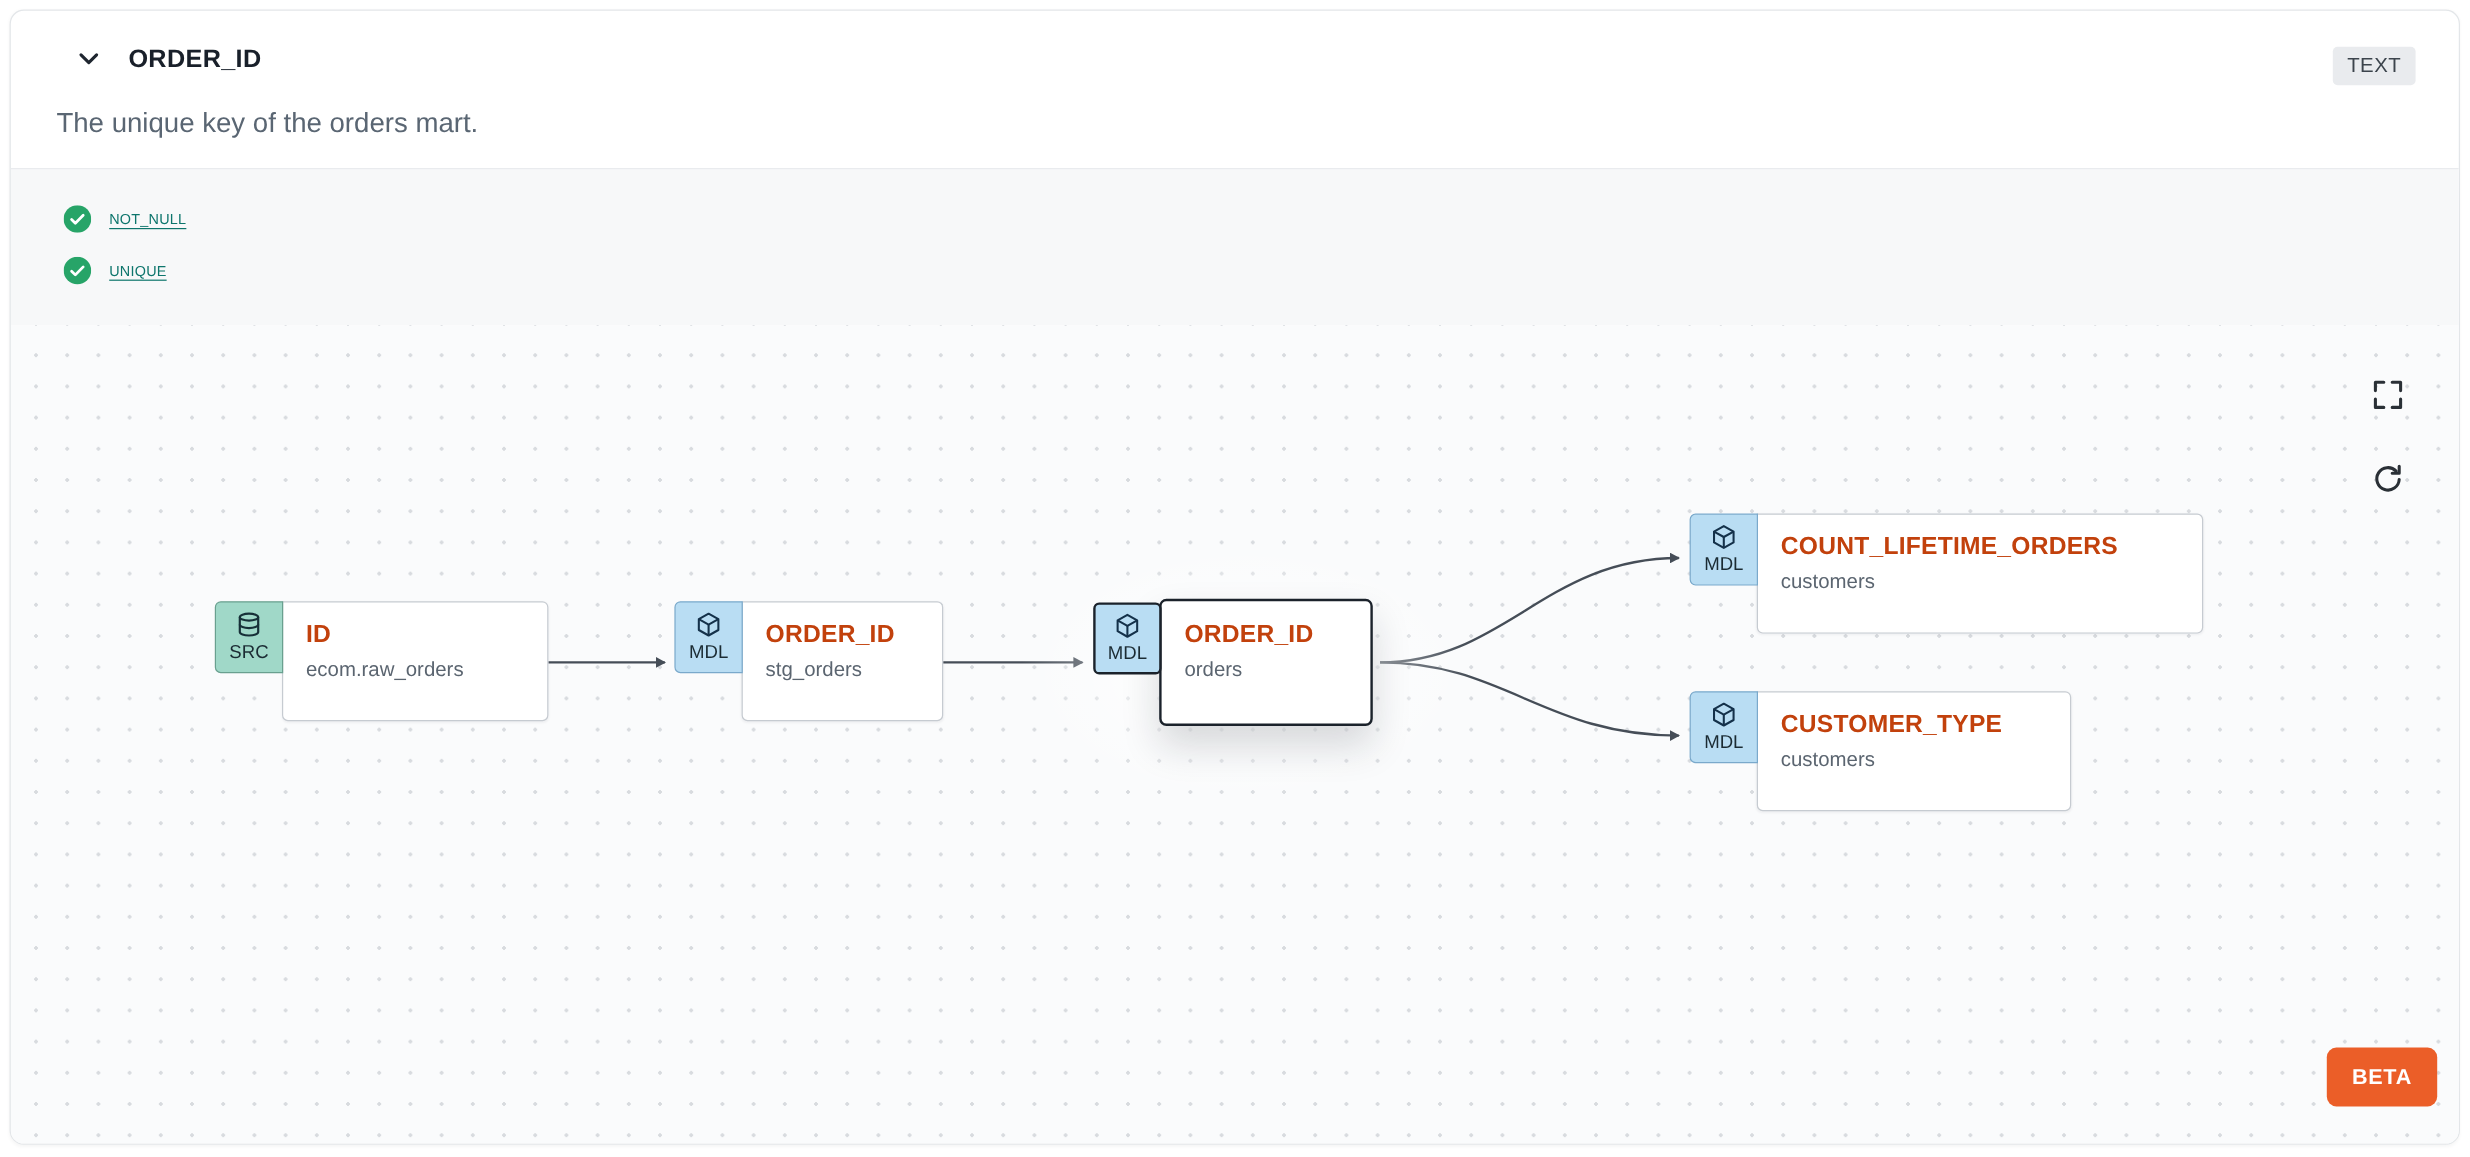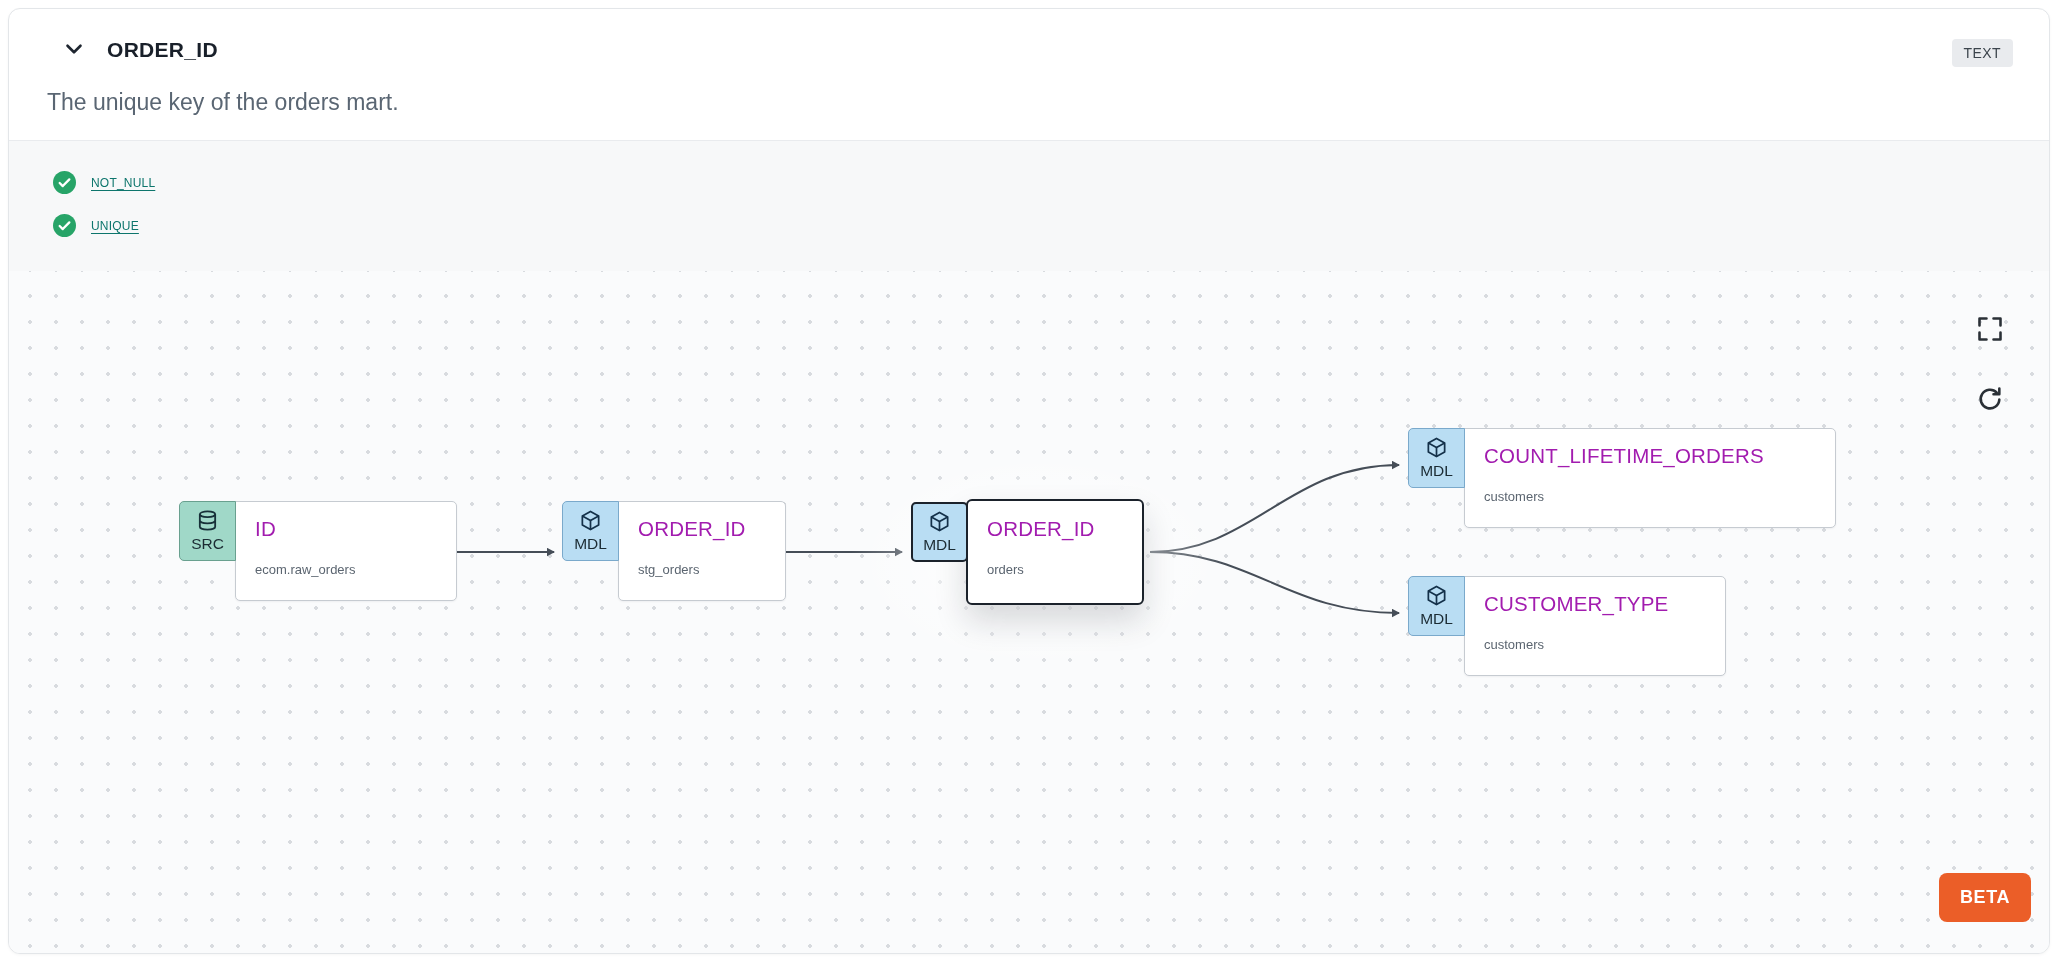--- a/index.html
+++ b/index.html
@@ -13,21 +13,21 @@
   }
 
   
   .hdr { padding:26px 36px 24px 38px; position:relative; }
   .title-row { display:flex; align-items:center; gap:18px; }
   .chev-btn { background:none; border:none; cursor:pointer; width:30px; height:30px; margin-left:12px;
               display:flex; align-items:center; justify-content:center; color:#1f2630; }
   .chev-btn svg { width:26px; height:26px; }
   .col-title { font-size:21px; font-weight:600; color:#19202a; letter-spacing:.3px; }
   .type-badge { position:absolute; right:36px; top:30px; background:#e9ebee; color:#3c444c;
-                font-size:14px; font-weight:500; letter-spacing:.4px; padding:6px 12px; border-radius:4px; }
+                font-size:17px; font-weight:500; letter-spacing:.4px; padding:6px 12px; border-radius:4px; }
   .desc { margin-top:24px; font-size:23px; color:#5a6673; }
 
   
   .tests { background:#f7f8f9; border-top:1px solid #e9ebee; padding:20px 0 24px; }
   .test-row { display:flex; align-items:center; gap:15px; padding:10px 0 10px 44px; }
   .check { width:23px; height:23px; display:block; }
   .check svg { width:23px; height:23px; display:block; }
   .test-link { font-size:12px; color:#0d756c; font-weight:500; letter-spacing:.2px;
                text-decoration:underline; text-underline-offset:3px; }
 
@@ -43,22 +43,22 @@
 
   .node { position:absolute; display:flex; align-items:flex-start; cursor:pointer; }
   .badge { width:57px; height:60px; flex:0 0 57px; display:flex; flex-direction:column; align-items:center;
            justify-content:center; gap:3px; border-radius:5px 0 0 5px; margin-right:-1px; z-index:2; }
   .badge.src { background:#a0d8c8; border:1.5px solid #69a08f; }
   .badge.mdl { background:#b9ddf3; border:1.5px solid #7aa9cb; }
   .bicon svg { width:23px; height:23px; display:block; }
   .blabel { font-size:15.5px; font-weight:500; color:#1b2b33; }
   .ncard { background:#ffffff; border:1px solid #c6cbd1; border-radius:0 5px 5px 5px;
            min-height:100px; padding:15px 20px 0 19px; box-shadow:0 1px 2px rgba(16,24,32,.05); }
-  .ntitle { font-size:20.5px; font-weight:400; color:#a21caf; letter-spacing:.2px; white-space:nowrap; }
-  .nsub { font-size:13px; color:#5b6570; margin-top:21px; white-space:nowrap; }
+  .ntitle { font-size:20.5px; font-weight:700; color:#c2410c; letter-spacing:.2px; white-space:nowrap; }
+  .nsub { font-size:17px; color:#5b6570; margin-top:7px; white-space:nowrap; }
 
   .n1 { left:170px; top:230px; } .n1 .ncard { width:222px; }
   .n2 { left:553px; top:230px; } .n2 .ncard { width:168px; }
   .n3 { left:902px; top:228px; } .n3 .ncard { width:178px; }
   .n4 { left:1399px; top:157px; } .n4 .ncard { width:372px; }
   .n5 { left:1399px; top:305px; } .n5 .ncard { width:262px; }
 
   .node.selected .badge { border:2.5px solid #1b222b; border-radius:5px; margin-top:3px; margin-right:-2px; }
   .node.selected .ncard { border:2.5px solid #1b222b; border-radius:6px; min-height:106px; padding-top:16px;
                           box-shadow:0 16px 32px rgba(18,26,36,.16); }

